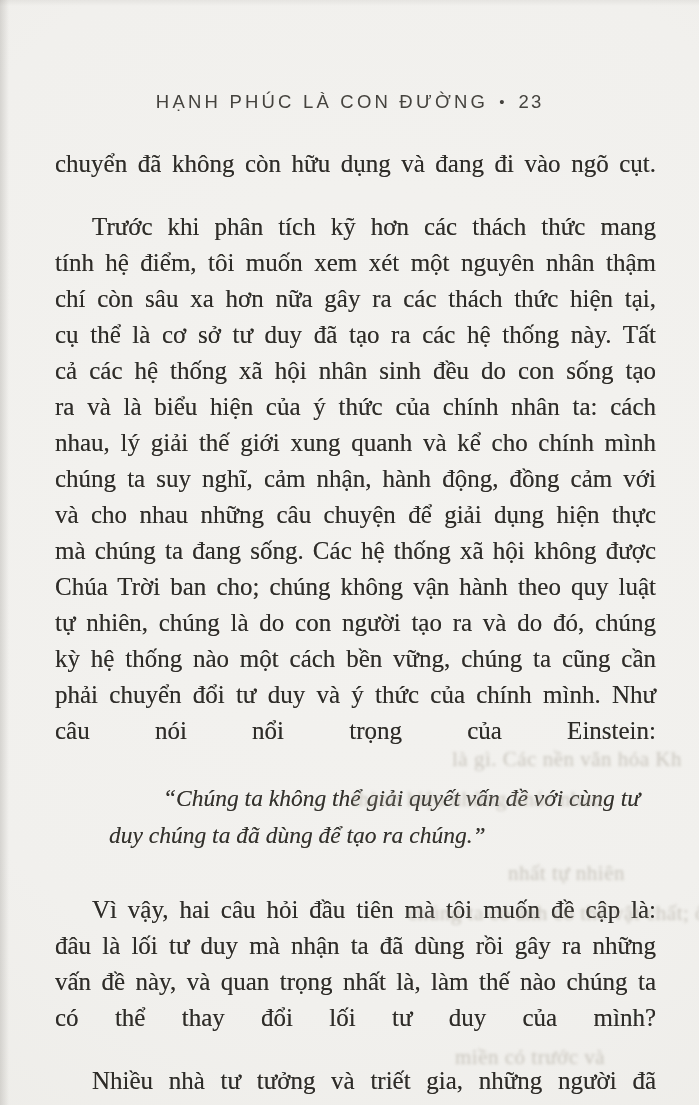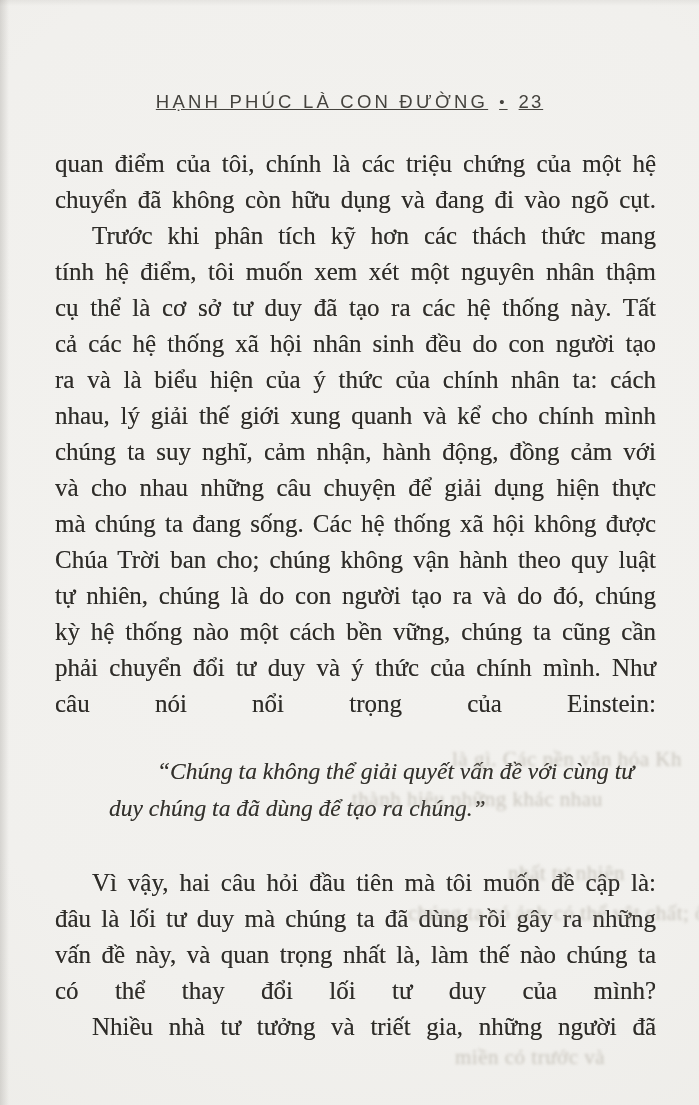--- a/index.html
+++ b/index.html
@@ -29,46 +29,45 @@
   }
   .running-header {
     position: absolute;
     top: 91px; left: 0; right: 0;
     text-align: center;
     font-family: "Liberation Sans", sans-serif;
     font-size: 18.5px;
     letter-spacing: 3.2px;
     color: #45433e;
     white-space: nowrap;
-    text-decoration: underline;
   }
   .running-header .sep { margin: 0 11px; font-size: 15px; vertical-align: 1px; }
   .running-header .pagenum { letter-spacing: 2px; }
 
   .text-block {
     position: absolute;
     top: 146px; left: 55px; width: 601px;
     color: #2e2c28;
   }
   .paragraph.body .line {
     font: 25px/36px "Liberation Serif", serif;
     text-align: justify;
     text-align-last: justify;
     word-spacing: -1px;
     color: #2e2c28;
     text-shadow: 0 0 0.5px rgba(46,44,40,0.55);
   }
-  .line.indent { text-indent: 37px; }
+  .line.indent { text-indent: 37px; margin-top: 27px; }
   .line.para-end { text-align-last: left; }
 
   .paragraph.quote { margin: 31px 10px 38px 54px; }
   .paragraph.quote .line {
     font: italic 23.5px/37px "Liberation Serif", serif;
     color: #33312c;
-    text-align: left;
+    text-align: center;
     white-space: nowrap;
     text-shadow: 0 0 0.5px rgba(51,49,44,0.5);
   }
   .paragraph.quote .line.indent { text-indent: 48px; }
 
   .bleed {
     position: absolute;
     font: 21px/26px "Liberation Serif", serif;
     color: #a8a296;
     opacity: 0.55;
@@ -84,46 +83,46 @@
 <div class="page">
   <div class="edge-left"></div>
   <div class="edge-top"></div>
 
   <header class="running-header">
     <span>HẠNH PHÚC LÀ CON ĐƯỜNG</span><span class="sep">•</span><span class="pagenum">23</span>
   </header>
 
   <main class="text-block" id="text-block">
       <div class="paragraph body">
-        <div class="line">quan điểm của tôi, chính là các triệu chứng của một hệ</div>
         <div class="line para-end">chuyển đã không còn hữu dụng và đang đi vào ngõ cụt.</div>
       </div>
       <div class="paragraph body">
         <div class="line indent">Trước khi phân tích kỹ hơn các thách thức mang</div>
         <div class="line">tính hệ điểm, tôi muốn xem xét một nguyên nhân thậm</div>
+        <div class="line">chí còn sâu xa hơn nữa gây ra các thách thức hiện tại,</div>
         <div class="line">cụ thể là cơ sở tư duy đã tạo ra các hệ thống này. Tất</div>
-        <div class="line">cả các hệ thống xã hội nhân sinh đều do con người tạo</div>
+        <div class="line">cả các hệ thống xã hội nhân sinh đều do con sống tạo</div>
         <div class="line">ra và là biểu hiện của ý thức của chính nhân ta: cách</div>
         <div class="line">nhau, lý giải thế giới xung quanh và kể cho chính mình</div>
         <div class="line">chúng ta suy nghĩ, cảm nhận, hành động, đồng cảm với</div>
         <div class="line">và cho nhau những câu chuyện để giải dụng hiện thực</div>
         <div class="line">mà chúng ta đang sống. Các hệ thống xã hội không được</div>
         <div class="line">Chúa Trời ban cho; chúng không vận hành theo quy luật</div>
         <div class="line">tự nhiên, chúng là do con người tạo ra và do đó, chúng</div>
         <div class="line">kỳ hệ thống nào một cách bền vững, chúng ta cũng cần</div>
         <div class="line">phải chuyển đổi tư duy và ý thức của chính mình. Như</div>
         <div class="line para-end">câu nói nổi trọng của Einstein:</div>
       </div>
       <div class="paragraph quote">
         <div class="line indent">“Chúng ta không thể giải quyết vấn đề với cùng tư</div>
         <div class="line para-end">duy chúng ta đã dùng để tạo ra chúng.”</div>
       </div>
       <div class="paragraph body">
         <div class="line indent">Vì vậy, hai câu hỏi đầu tiên mà tôi muốn đề cập là:</div>
-        <div class="line">đâu là lối tư duy mà chúng ta đã dùng rồi gây ra những</div>
+        <div class="line">đâu là lối tư duy mà nhận ta đã dùng rồi gây ra những</div>
         <div class="line">vấn đề này, và quan trọng nhất là, làm thế nào chúng ta</div>
         <div class="line para-end">có thể thay đổi lối tư duy của mình?</div>
       </div>
       <div class="paragraph body">
         <div class="line indent para-end">Nhiều nhà tư tưởng và triết gia, những người đã</div>
       </div>
     </main>
 
   <div id="bleed-layer">
       <span class="bleed" style="left: 452px; top: 746px;">là gì. Các nền văn hóa Kh</span>

